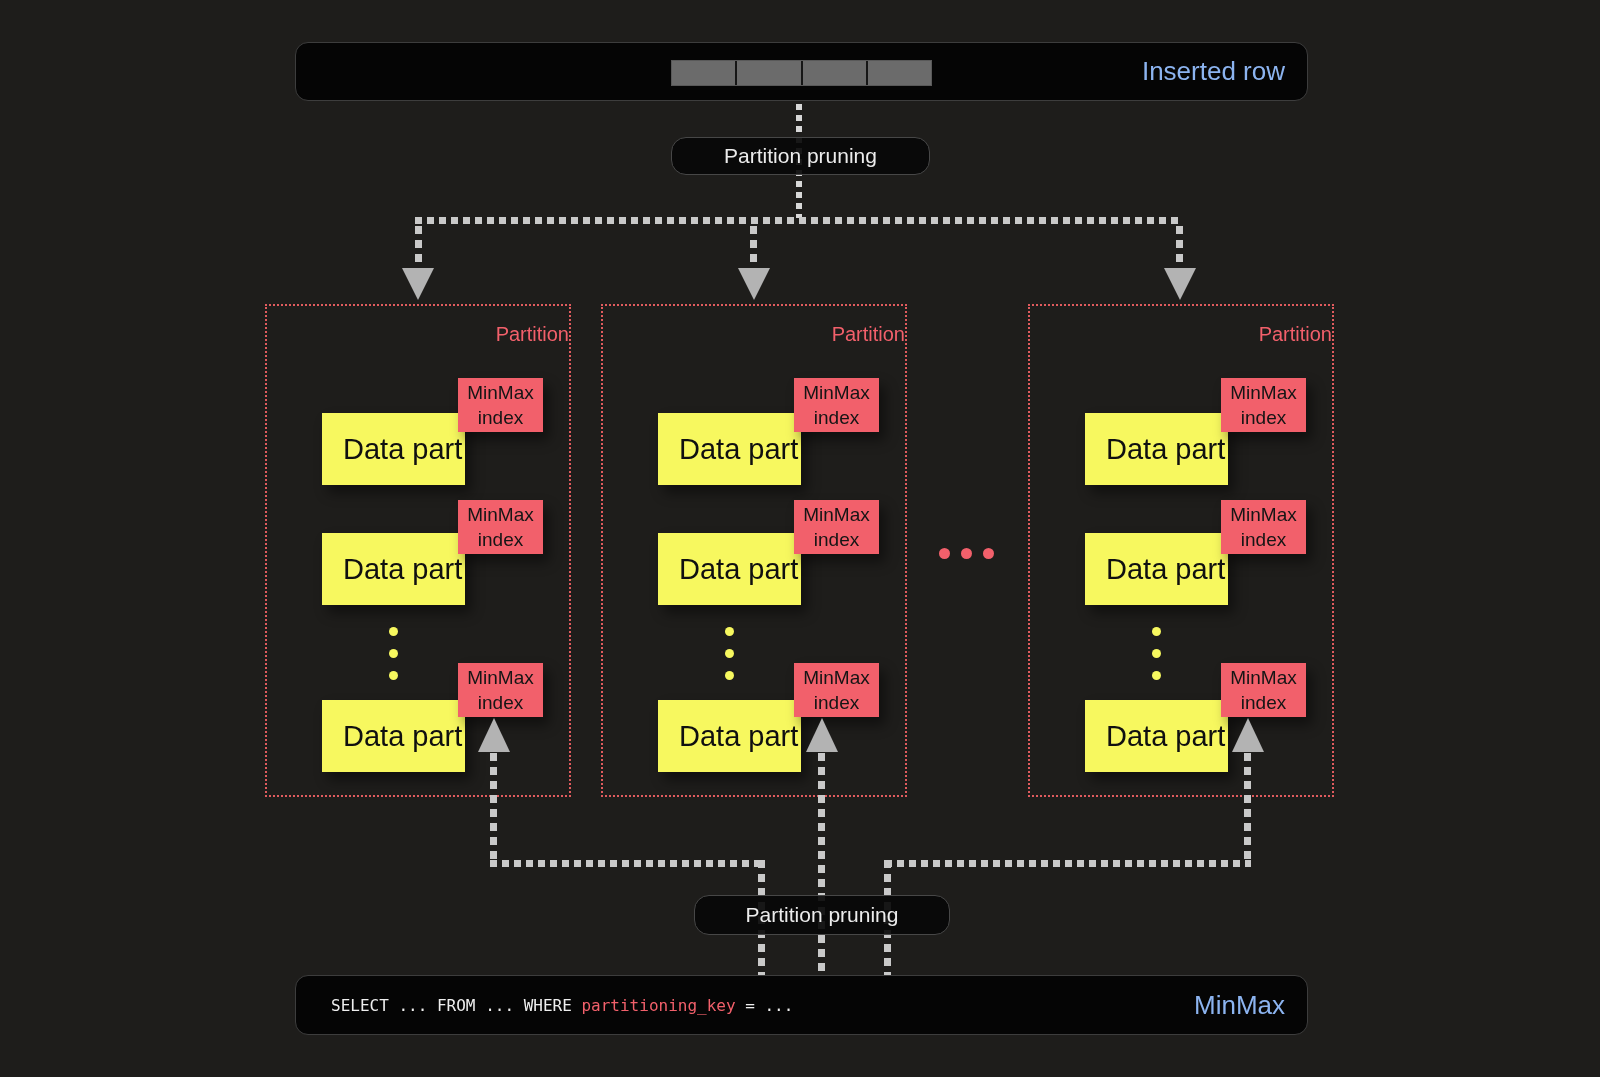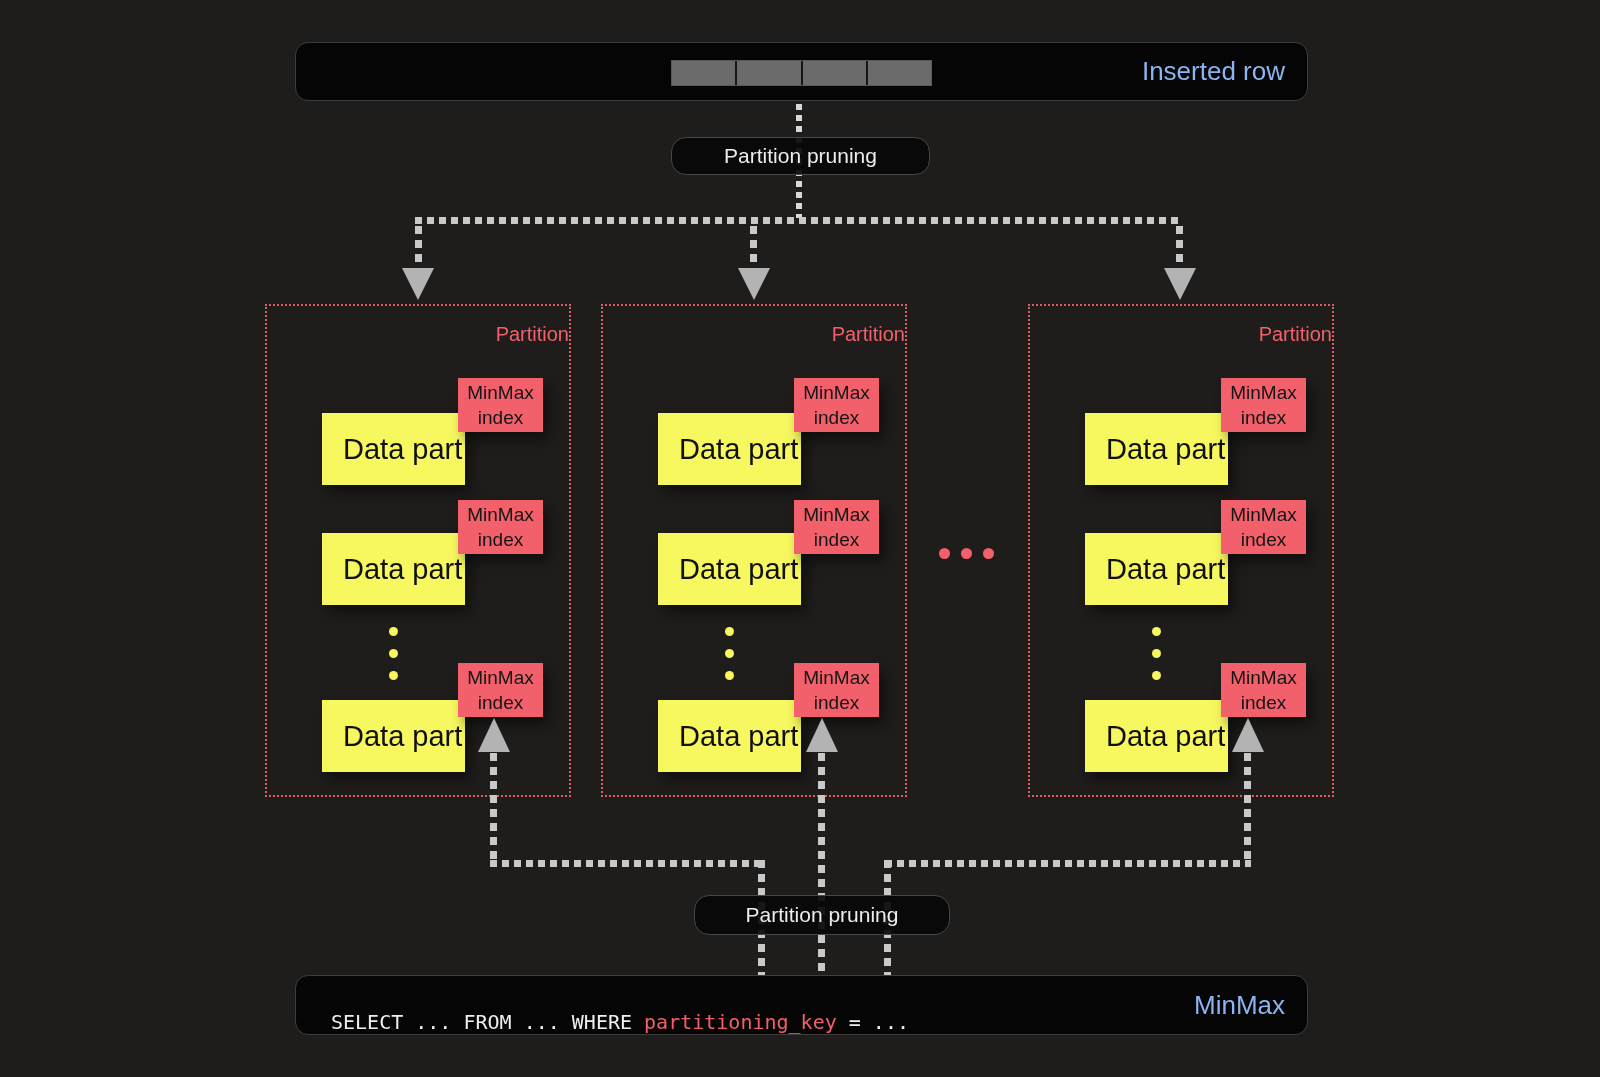--- a/index.html
+++ b/index.html
@@ -70,22 +70,22 @@
       box-shadow:6px 8px 12px rgba(0,0,0,0.45);}
   .dp1{top:107px;} .dp2{top:227px;} .dp3{top:394px;}
   .ydots{position:absolute;left:122px;top:321px;display:flex;flex-direction:column;gap:13px;z-index:1;}
   .ydot{width:9px;height:9px;border-radius:50%;background:var(--yellow);}
 
   
   .rdots{position:absolute;left:939px;top:548px;display:flex;gap:11px;z-index:2;}
   .rdot{width:11px;height:11px;border-radius:50%;background:var(--red);}
 
   
-  .code{position:absolute;left:35px;top:0;bottom:0;display:flex;align-items:flex-end;
-        font-family:"DejaVu Sans Mono",monospace;font-size:20px;color:#efefef;white-space:pre;}
+  .code{position:absolute;left:35px;top:0;bottom:0;display:flex;align-items:center;
+        font-family:"DejaVu Sans Mono",monospace;font-size:16px;color:#efefef;white-space:pre;}
   .code .key{color:var(--red);}
 </style>
 </head>
 <body>
 
 <div class="stage">
 
   <div class="panel top">
     <div class="cells">
       <div class="cell"></div>

